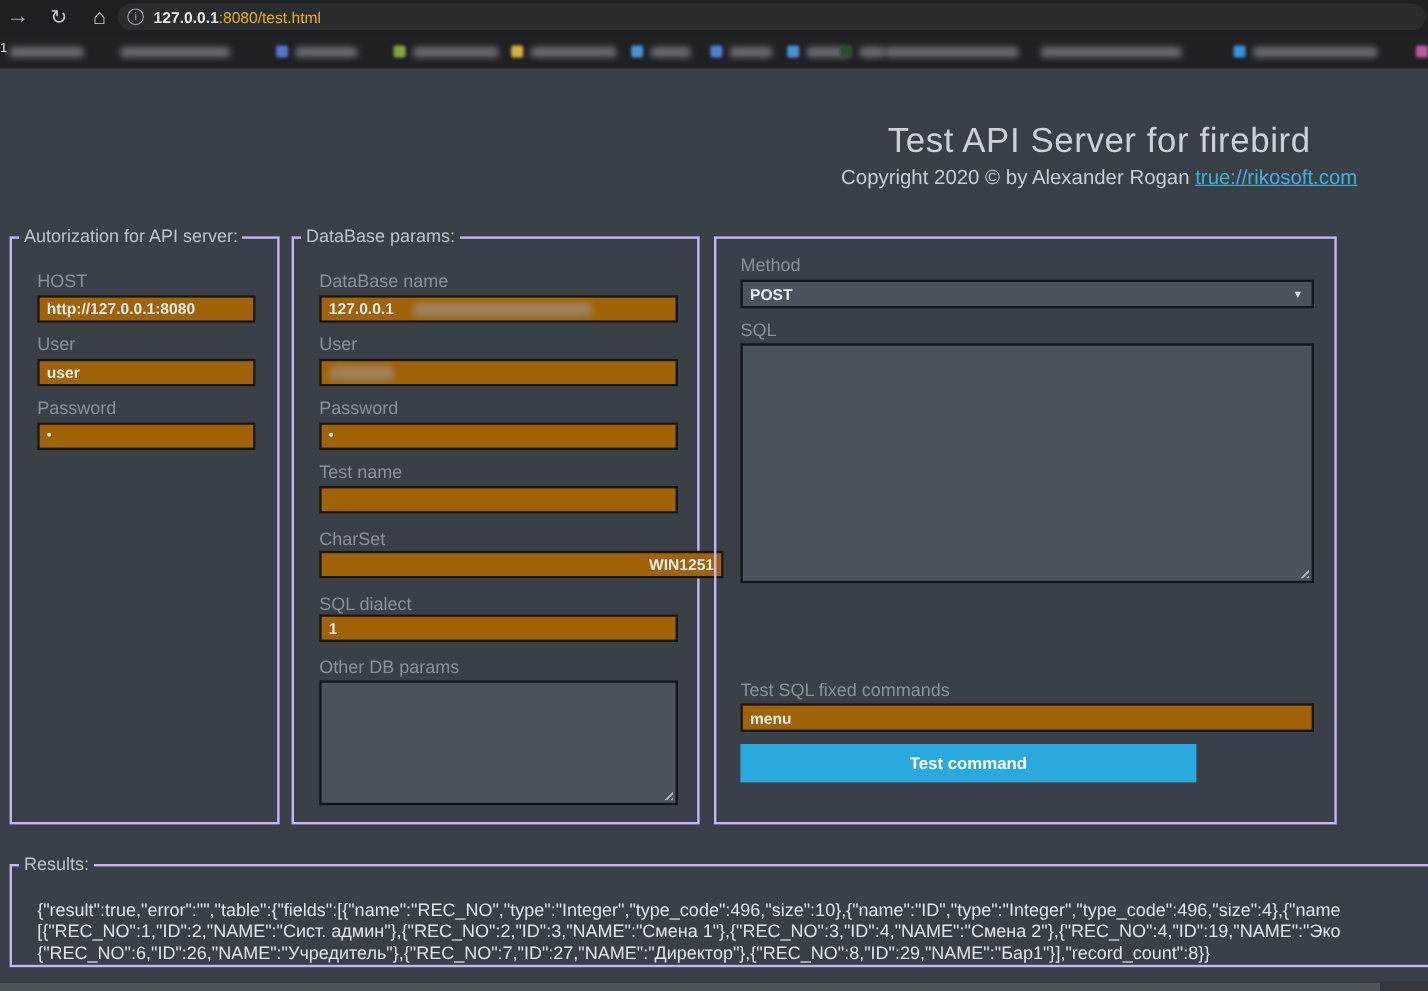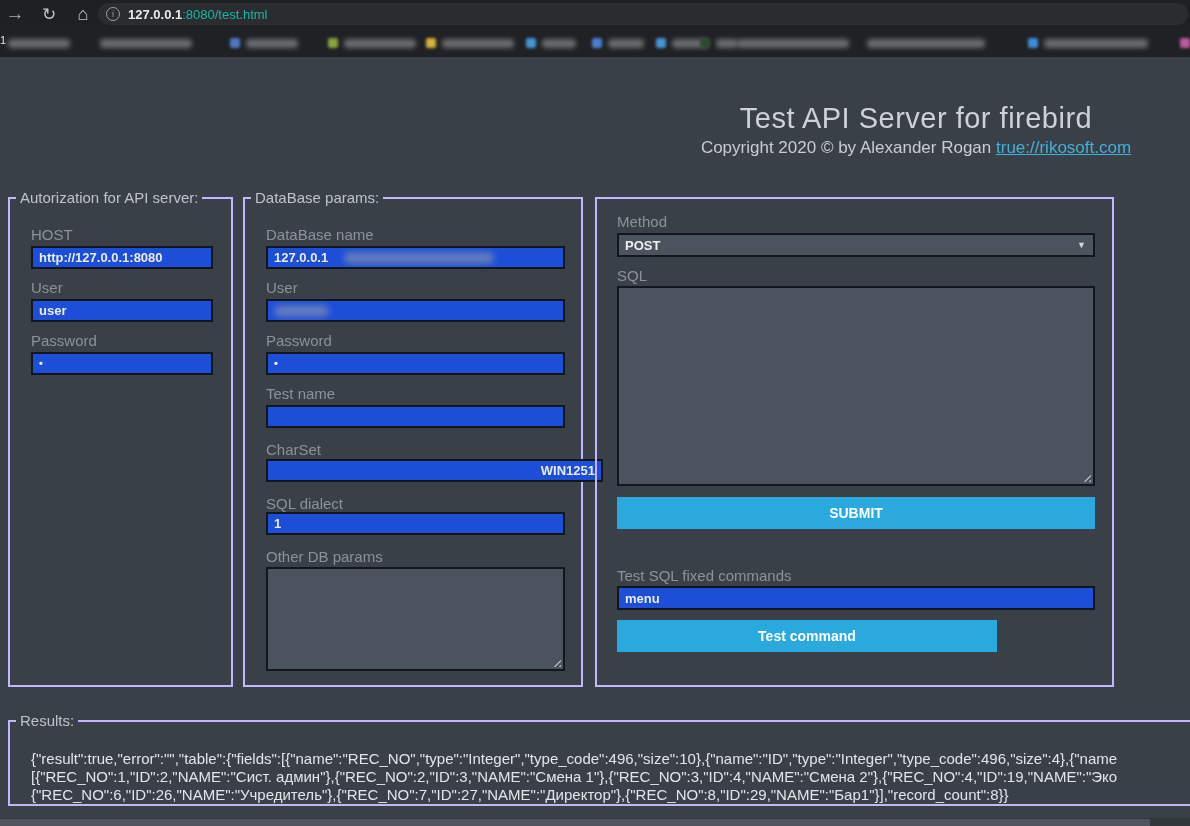--- a/index.html
+++ b/index.html
@@ -15,42 +15,42 @@
   .fwd  { left:2px;  width:26px; font-size:19px; color:#aab0b5; }
   .rel  { left:36px; width:26px; font-size:17px; }
   .home { left:70px; width:26px; font-size:18px; }
   .omnibox { position:absolute; left:98px; top:3px; right:2px; height:22px; background:#2b2c2f;
              border-radius:12px; display:flex; align-items:center; padding-left:8px; }
   .info-icon { width:14px; height:14px; border:1.4px solid #9aa0a6; border-radius:50%;
                color:#9aa0a6; font-size:9px; font-style:normal; display:inline-flex;
                align-items:center; justify-content:center; margin-right:8px; flex:0 0 auto; }
   .url { font-size:13px; white-space:nowrap; }
   .url .host { color:#e8eaed; font-weight:bold; }
-  .url .rest { color:#14b8a6;margin-top:24px; }
+  .url .rest { color:#eab308;margin-top:24px; }
   
   .bookmarks { position:absolute; left:0; top:28px; width:1190px; height:29px; background:#202124; }
   .bm-overflow { position:absolute; left:0px; top:6px; color:#dfe2e5; font-size:11px; }
   .bm-item { position:absolute; top:7px; height:16px; display:flex; align-items:center; cursor:pointer; }
   .bm-fav  { display:inline-block; width:10px; height:10px; border-radius:2px; margin-right:6px;
              filter:blur(1.5px); }
   .bm-blob { display:inline-block; height:9px; border-radius:4px; background:#75797d; opacity:.85;
              filter:blur(2.5px); }
   
   .page { position:absolute; left:0; top:57px; width:1832px; height:762px; background:#3a4048; }
   .page-header { position:absolute; left:0; top:42px; width:1832px; text-align:center; }
   .page-title { color:#ced2d6; font-size:29px; line-height:38px; font-weight:400; letter-spacing:.5px; }
   .copyright  { color:#c9cdd1; font-size:17px; line-height:21px; }
   .copyright a { color:#41b1d8; text-decoration:underline; cursor:pointer; }
   fieldset.panel, .panel-plain {
     position:absolute; border:2px solid #c4b5fd; background:transparent;
   }
   fieldset.panel legend { color:#bfc4ca; font-size:15px; padding:0 4px; margin-left:6px; }
   .fld-label { position:absolute; color:#8b9299; font-size:15px; white-space:nowrap; }
   .input-box, input.ctl {
-    position:absolute; height:23px; background:#1d4ed8; border:2px solid #13161a;
+    position:absolute; height:23px; background:#a16207; border:2px solid #13161a;
     color:#e9ebee; font-family:"Liberation Sans", sans-serif; font-size:13px; font-weight:bold;
     padding:2px 6px; outline:none;
   }
   .input-box { display:flex; align-items:center; overflow:hidden; }
   .pw-dot { font-size:11px; line-height:11px; color:#f2f4f6; }
   .blur-blob { display:inline-block; height:12px; background:#98a0a7; opacity:.55;
                filter:blur(3px); border-radius:6px; }
   .textarea-box { position:absolute; background:#4b545e; border:2px solid #13161a; overflow:hidden; }
   .resize-handle { position:absolute; right:2px; bottom:2px; width:10px; height:10px;
     background:repeating-linear-gradient(135deg, transparent 0 2px, #a9aeb3 2px 3.5px);
@@ -185,21 +185,20 @@
     <div class="panel-plain" style="left:595px; top:140px; width:519px; height:490px;">
       <div class="fld-label" style="left:20px; top:14px;">Method</div>
       <div class="select-box" style="left:20px; top:34px; width:478px;">
           <span>POST</span>
           <span class="select-caret">▼</span>
         </div>
       <div class="fld-label" style="left:20px; top:68px;">SQL</div>
       <div class="textarea-box" style="left:20px; top:87px; width:478px; height:200px;">
           <span class="resize-handle"></span>
         </div>
-      <button class="btn" style="left:20px; top:298px; width:478px; height:32px;">SUBMIT</button>
       <div class="fld-label" style="left:20px; top:368px;">Test SQL fixed commands</div>
       <input class="ctl" style="left: 20px; top: 387px; width: 478px; height: 24px;" value="menu">
       <button class="btn" style="left:20px; top:421px; width:380px; height:32px;">Test command</button>
     </div>
 
     <fieldset class="panel" style="left:8px; top:655px; width:1814px; height:94px;">
       <legend>Results:</legend>
       <div class="result-line" style="top:21px;">{"result":true,"error":"","table":{"fields":[{"name":"REC_NO","type":"Integer","type_code":496,"size":10},{"name":"ID","type":"Integer","type_code":496,"size":4},{"name</div>
       <div class="result-line" style="top:39px;">[{"REC_NO":1,"ID":2,"NAME":"Сист. админ"},{"REC_NO":2,"ID":3,"NAME":"Смена 1"},{"REC_NO":3,"ID":4,"NAME":"Смена 2"},{"REC_NO":4,"ID":19,"NAME":"Эко</div>
       <div class="result-line" style="top:57px;">{"REC_NO":6,"ID":26,"NAME":"Учредитель"},{"REC_NO":7,"ID":27,"NAME":"Директор"},{"REC_NO":8,"ID":29,"NAME":"Бар1"}],"record_count":8}}</div>

